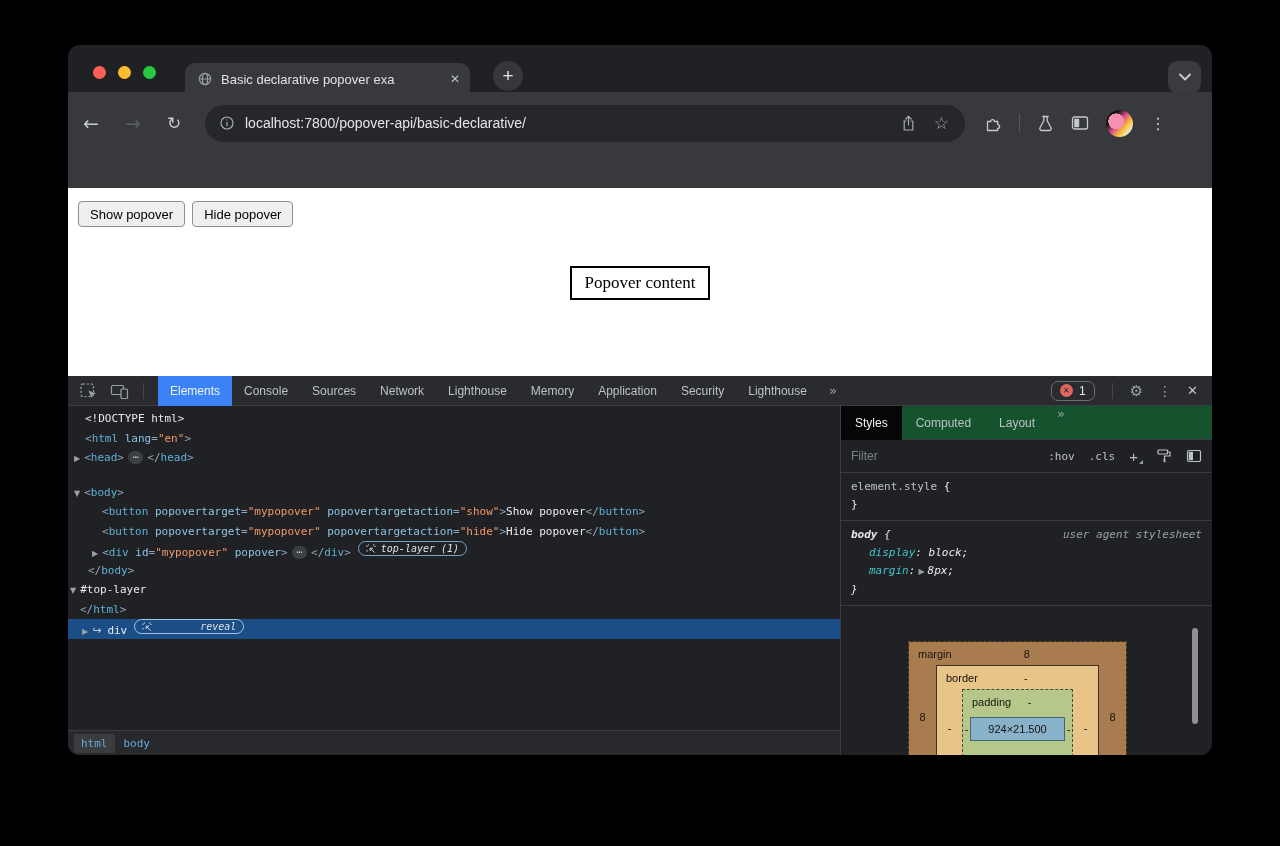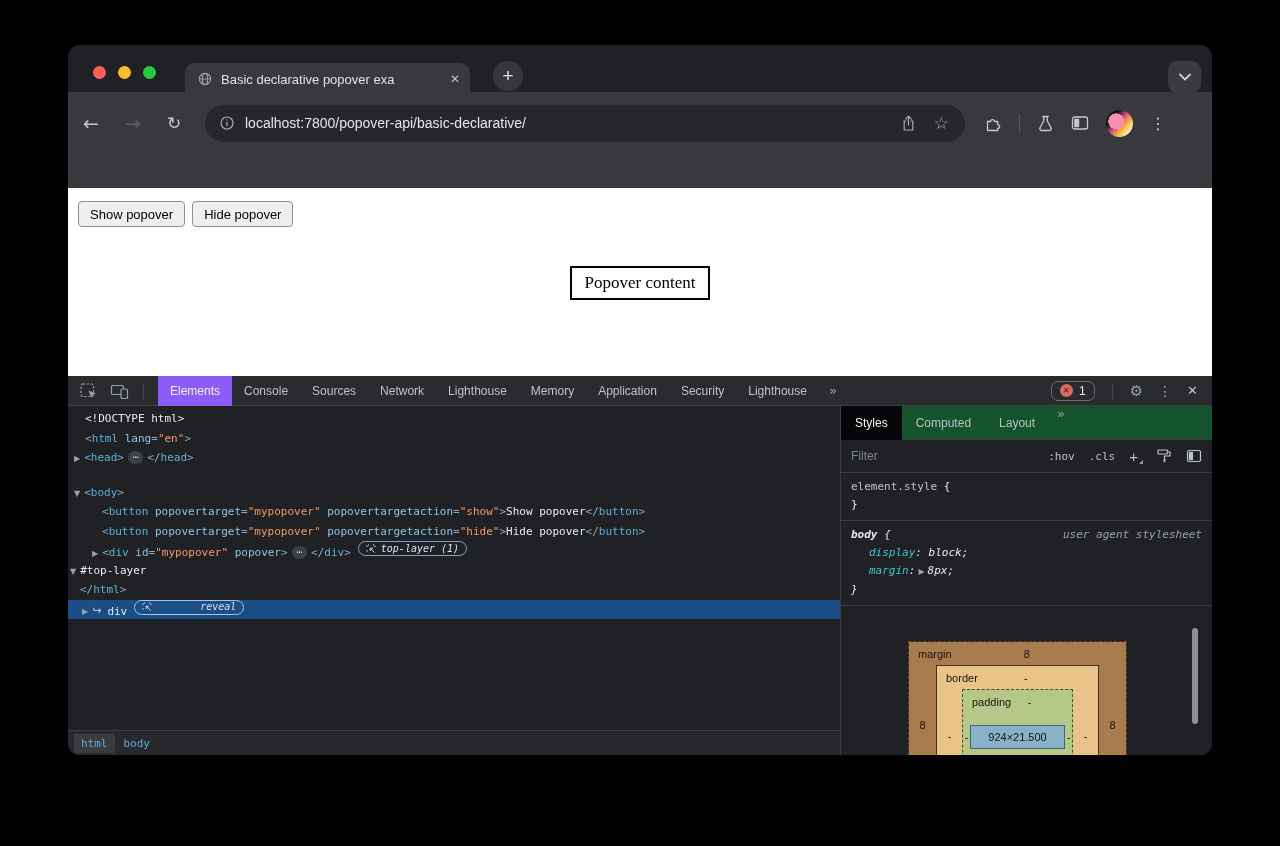--- a/index.html
+++ b/index.html
@@ -61,21 +61,21 @@
                  font-family:"Liberation Serif", serif; font-size:17px; color:#000; }
 
   
   .devtools { flex:1; display:flex; flex-direction:column; background:#202124; min-height:0; }
   .dt-tabbar { height:30px; background:#2a2b2e; border-bottom:1px solid #3c3d40;
                display:flex; align-items:center; flex:none; }
   .dt-icons { display:flex; align-items:center; gap:12px; padding:0 12px 0 12px; }
   .dt-vsep { width:1px; height:16px; background:#47484b; margin:0 2px; }
   .dt-tabs { display:flex; height:30px; }
   .dt-tab { padding:0 12px; display:flex; align-items:center; font-size:12px; color:#bdc1c6; }
-  .dt-tab.active { background:#8b5cf6; color:#f1f3f4; }
+  .dt-tab.active { background:#3b82f6; color:#f1f3f4; }
   .dt-more { color:#9aa0a6; font-size:13px; padding:0 10px; font-family:"DejaVu Sans", sans-serif; }
   .dt-right { margin-left:auto; display:flex; align-items:center; gap:15px; padding-right:14px; }
   .err-badge { display:flex; align-items:center; gap:6px; border:1px solid #6b6e71;
                border-radius:7px; padding:2px 8px; }
   .err-dot { width:13px; height:13px; border-radius:50%; background:#e0675c; color:#2a2b2e;
              font-size:8px; font-weight:bold; display:flex; align-items:center; justify-content:center;
              font-family:"DejaVu Sans", sans-serif; }
   .err-count { color:#e8eaed; font-size:12px; }
   .gear { color:#9aa0a6; font-size:15px; font-family:"DejaVu Sans", sans-serif; }
   .dt-kebab { color:#9aa0a6; font-size:14px; font-family:"DejaVu Sans", sans-serif; }
@@ -133,21 +133,21 @@
   .p-name { color:#41c5c8; } .p-rest { color:#e8eaed; }
   .p-arrow { color:#9aa0a6; font-size:8px; font-family:"DejaVu Sans", sans-serif; padding:0 3px; }
 
   
   .bm-wrap { margin:36px 0 0 68px; }
   .bm { font-size:11px; color:#17130d; }
   .bm-margin { width:217px; background:#a97c50; outline:1px dashed #5c4424; }
   .bm-border { width:163px; background:#e8c488; border:1px solid #3a3326; margin:0 auto; }
   .bm-padding { width:111px; background:#b6c889; border:1px dashed #4a5132; margin:0 auto; }
   .bm-content { width:95px; height:24px; background:#88b2c9; border:1px solid #456575;
-                margin:12px auto; display:flex; align-items:center; justify-content:center; }
+                margin:4px auto; display:flex; align-items:center; justify-content:center; }
   .bm-top { height:23px; display:flex; align-items:center; }
   .bm-top .bm-label { padding-left:9px; }
   .bm-top .bm-tval { flex:1; text-align:center; transform:translateX(-12px); }
   .bm-mid { display:flex; align-items:center; }
   .bm-side { width:0; flex:1; text-align:center; }
   .bm-bot { height:21px; display:flex; align-items:center; justify-content:center; }
   .side-scrollbar { position:absolute; right:14px; top:222px; width:6px; height:96px;
                     border-radius:3px; background:#909094; }
 
   svg { display:block; }
@@ -301,20 +301,21 @@
               <div class="t-row" style="padding-left: 6px; margin-top: 15px;"><span class="tk-arrowo">▼</span><span class="tk-punct">&lt;</span><span class="tk-tag">body</span><span class="tk-punct">&gt;</span></div>
               <div class="t-row" style="padding-left: 34px;"><span class="tk-punct">&lt;</span><span class="tk-tag">button</span><span class="tk-attr"> popovertarget</span><span class="tk-punct">=</span><span class="tk-val">"mypopover"</span><span class="tk-attr"> popovertargetaction</span><span class="tk-punct">=</span><span class="tk-val">"show"</span><span class="tk-punct">&gt;</span><span class="tk-text">Show popover</span><span class="tk-punct">&lt;/</span><span class="tk-tag">button</span><span class="tk-punct">&gt;</span></div>
               <div class="t-row" style="padding-left: 34px;"><span class="tk-punct">&lt;</span><span class="tk-tag">button</span><span class="tk-attr"> popovertarget</span><span class="tk-punct">=</span><span class="tk-val">"mypopover"</span><span class="tk-attr"> popovertargetaction</span><span class="tk-punct">=</span><span class="tk-val">"hide"</span><span class="tk-punct">&gt;</span><span class="tk-text">Hide popover</span><span class="tk-punct">&lt;/</span><span class="tk-tag">button</span><span class="tk-punct">&gt;</span></div>
               <div class="t-row" style="padding-left: 24px;"><span class="tk-arrow">▶</span><span class="tk-punct">&lt;</span><span class="tk-tag">div</span><span class="tk-attr"> id</span><span class="tk-punct">=</span><span class="tk-val">"mypopover"</span><span class="tk-attr"> popover</span><span class="tk-punct">&gt;</span><span class="tk-ellipsis">⋯</span><span class="tk-punct">&lt;/</span><span class="tk-tag">div</span><span class="tk-punct">&gt;</span><span class="badge"><span><svg width="10" height="10" viewBox="0 0 10 10">
                       <g fill="none" stroke="#cfd8e0" stroke-width="1">
                         <path d="M1 3 V1 H3 M7 1 H9 V3 M1 6 V8" stroke-dasharray="1.6 1.3"></path>
                         <path d="M8.6 8.6 L4.2 4.2"></path>
                         <path d="M4.2 7 V4.2 H7"></path>
                       </g>
                     </svg></span><span>top-layer (1)</span></span></div>
+              <div class="t-row" style="padding-left: 20px;"><span class="tk-punct">&lt;/</span><span class="tk-tag">body</span><span class="tk-punct">&gt;</span></div>
               <div class="t-row" style="padding-left: 2px;"><span class="tk-arrowo">▼</span><span class="tk-plain">#top-layer</span></div>
               <div class="t-row" style="padding-left: 12px;"><span class="tk-punct">&lt;/</span><span class="tk-tag">html</span><span class="tk-punct">&gt;</span></div>
               <div class="t-row sel" style="padding-left: 14px;"><span class="tk-arrow">▶</span><span class="tk-ret">↪</span><span class="tk-plain">div</span><span class="badge"><span><svg width="10" height="10" viewBox="0 0 10 10">
                       <g fill="none" stroke="#cfd8e0" stroke-width="1">
                         <path d="M1 3 V1 H3 M7 1 H9 V3 M1 6 V8" stroke-dasharray="1.6 1.3"></path>
                         <path d="M8.6 8.6 L4.2 4.2"></path>
                         <path d="M4.2 7 V4.2 H7"></path>
                       </g>
                     </svg></span><span>reveal</span></span></div>
             </div>

